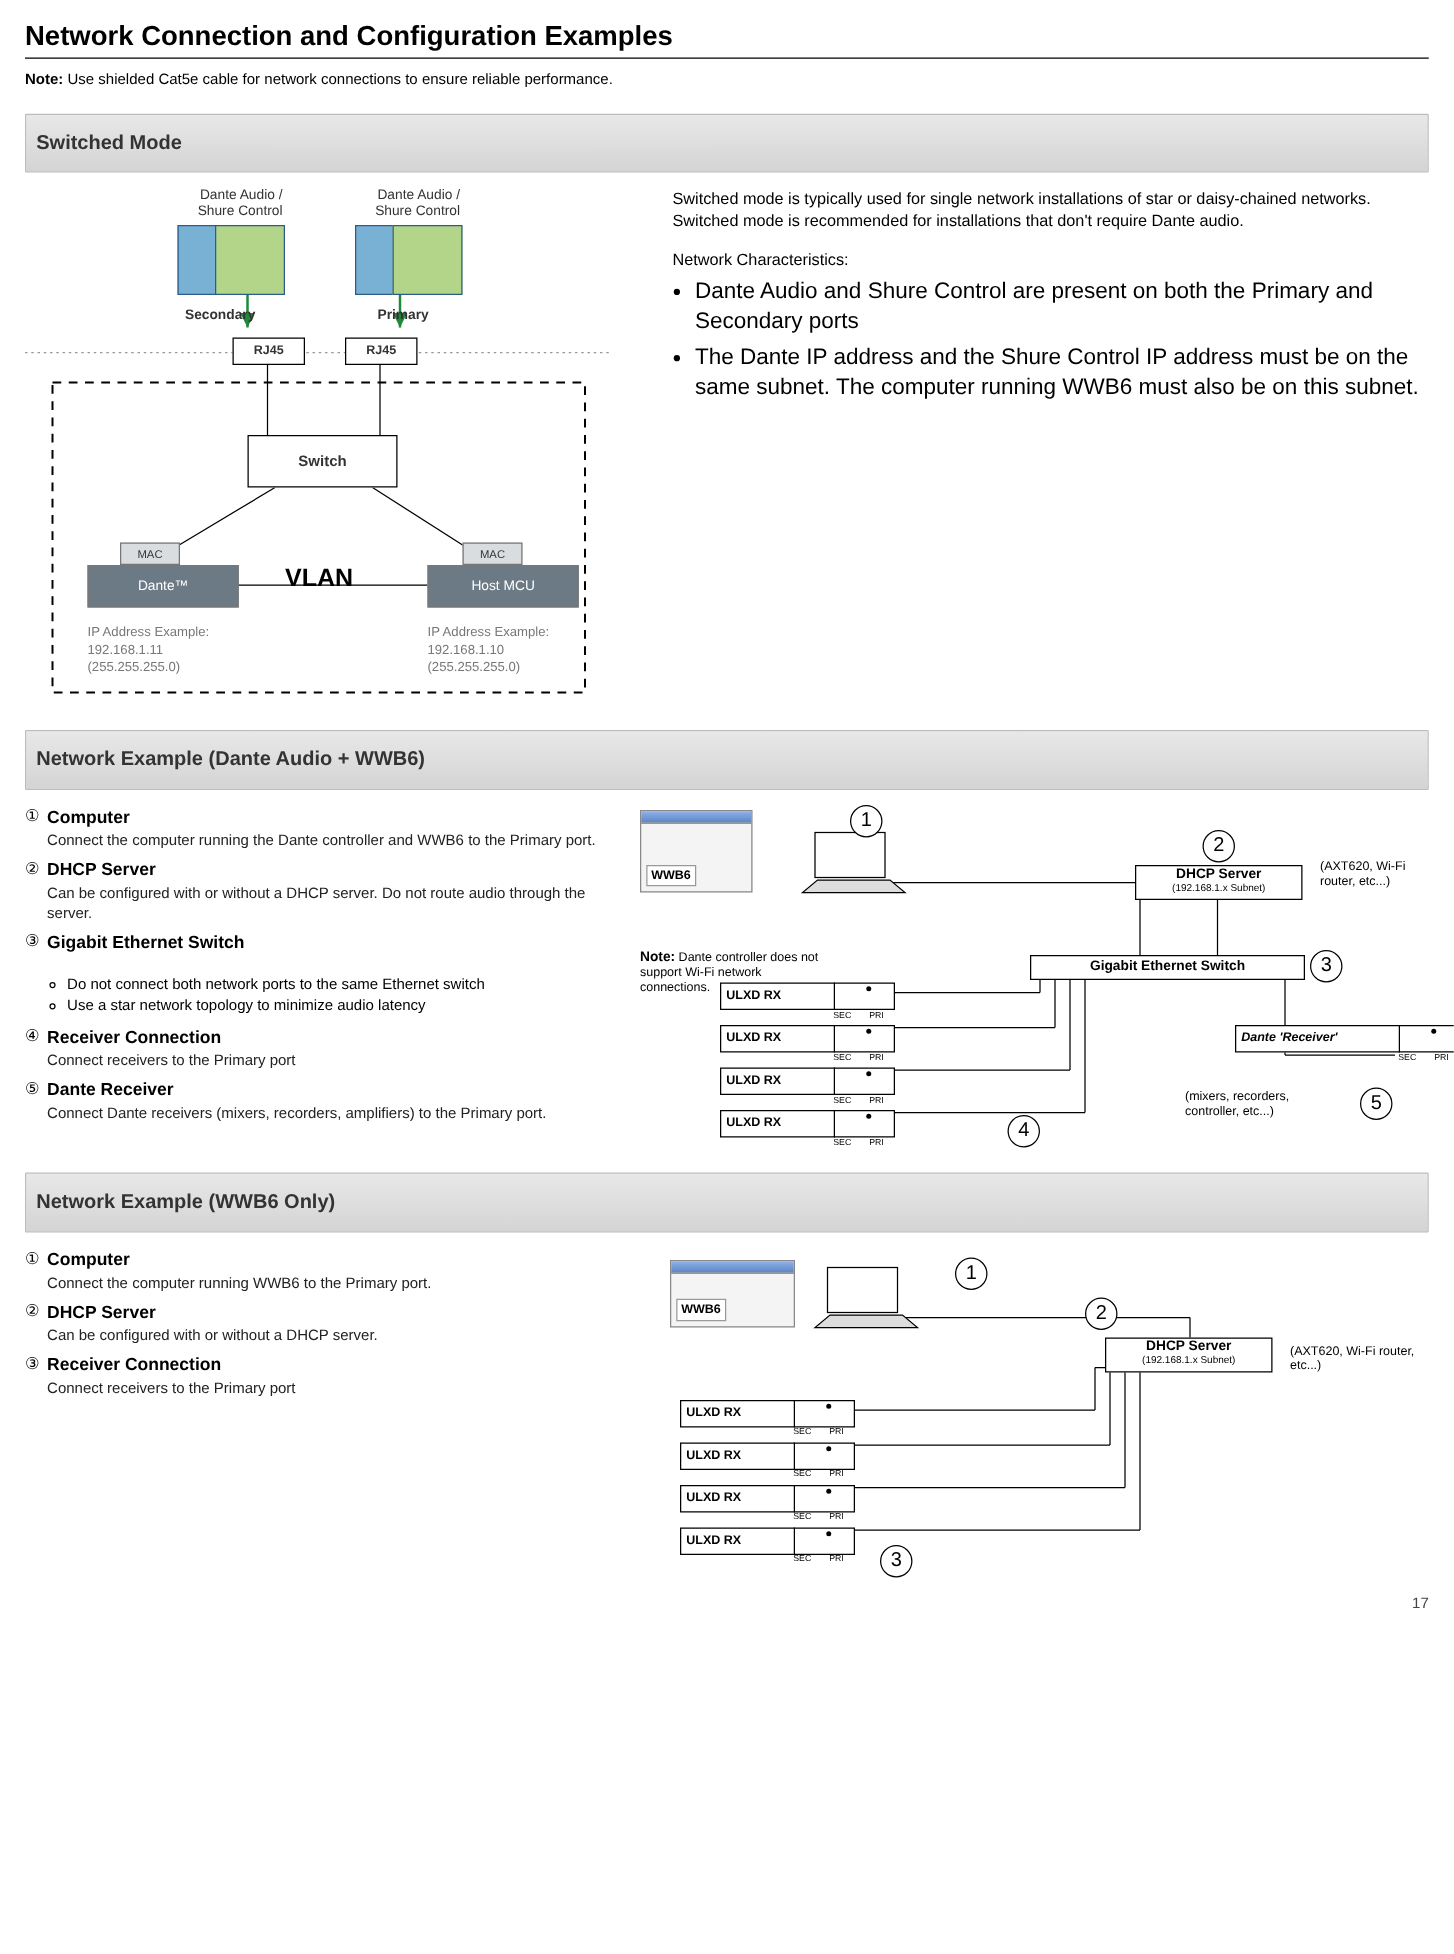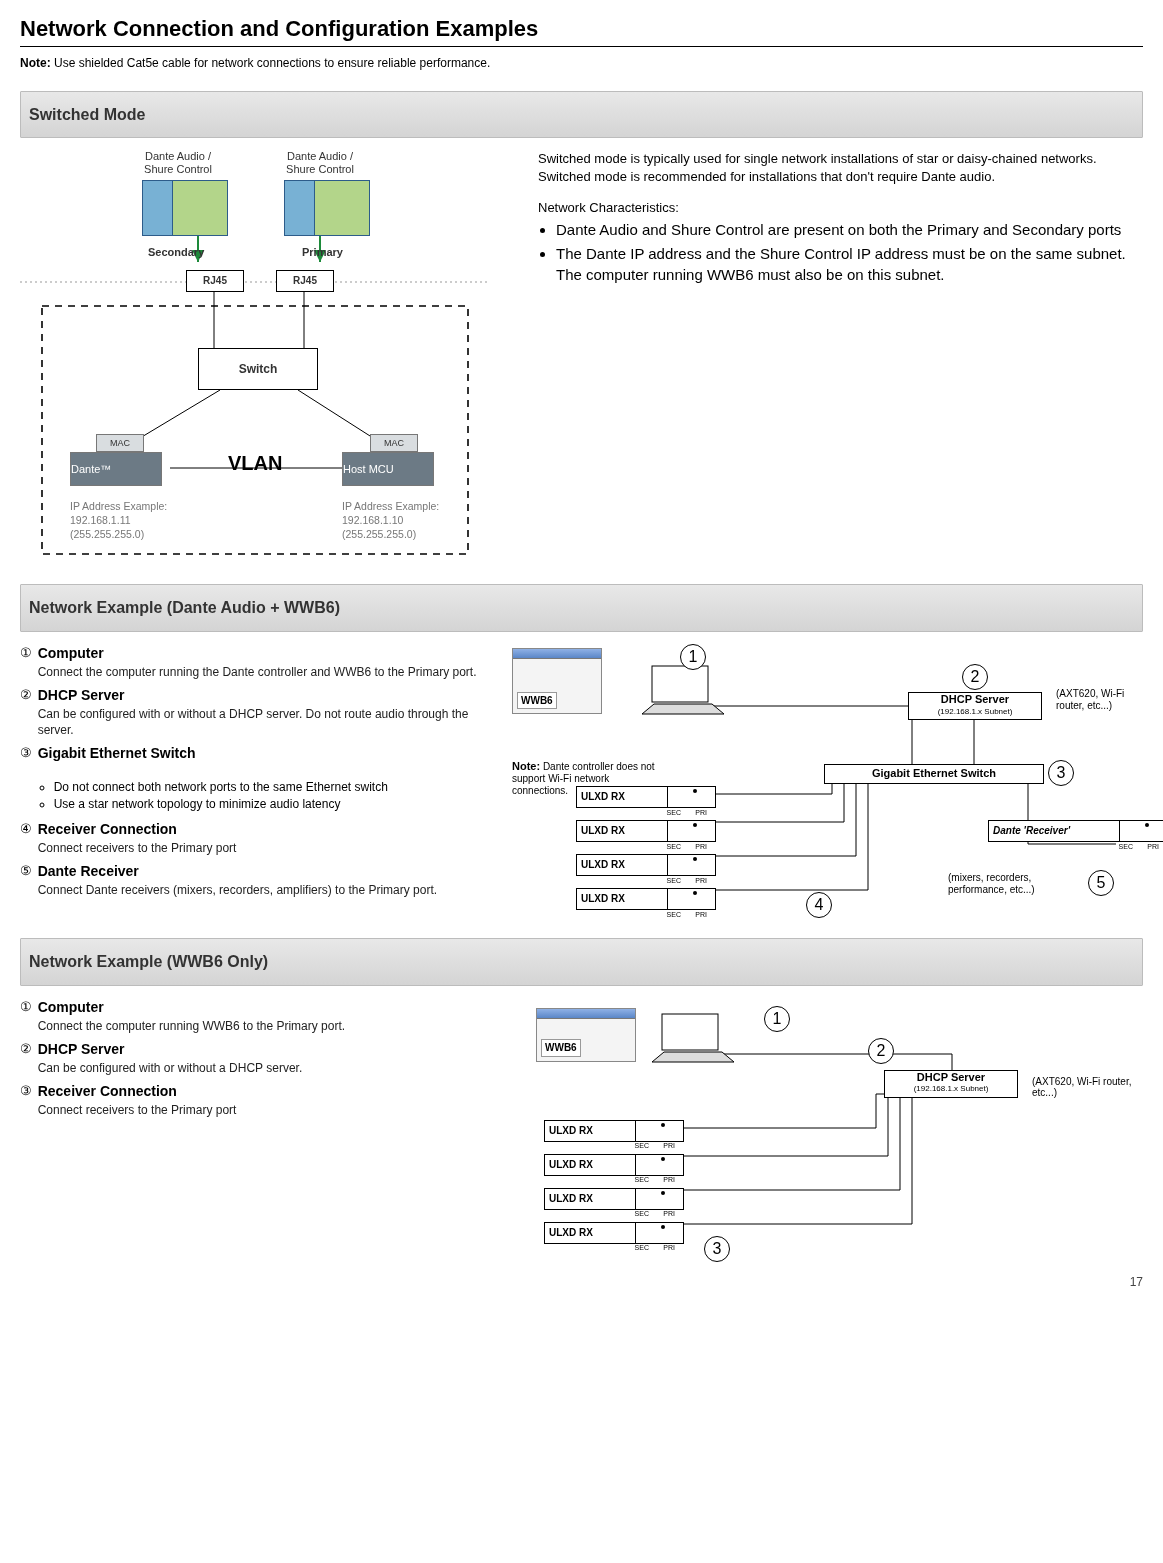--- a/index.html
+++ b/index.html
@@ -29,34 +29,34 @@
     padding: 12px 8px;
     font-size: 16px;
     font-weight: bold;
     color: #333;
     margin: 14px 0 12px 0;
   }
   .row { display: flex; gap: 28px; align-items: flex-start; }
   .col { flex: 1; }
   .chars-title { margin: 10px 0 4px 0; }
   ul.bullets { margin: 4px 0 0 0; padding-left: 18px; }
-  ul.bullets li { margin-bottom: 4px; font-size: 15px; }
+  ul.bullets li { margin-bottom: 4px; font-size: 18px; }
   .fig { position: relative; }
   .pagenum { text-align: right; font-size: 12px; color: #444; margin-top: 16px; }
 
   
   .sm-diag { position: relative; width: 470px; height: 420px; font-size: 11px; color:#333; }
   .sm-diag svg { position:absolute; top:0; left:0; }
-  .lab { position:absolute; text-align:center; font-size:11px; line-height:1.15; }
+  .lab { position:absolute; text-align:right; font-size:11px; line-height:1.15; }
   .topbox { position:absolute; width:56px; height:56px; border:1.5px solid #2d5c8a; }
   .topbox.blue { background:#78b1d4; }
   .topbox.grn  { background:#b3d58a; }
   .portbox { position:absolute; width:58px; height:22px; border:1px solid #000; background:#fff; text-align:center; font-size:10px; padding-top:3px; font-weight:bold; }
   .switchbox { position:absolute; width:120px; height:42px; border:1.5px solid #000; background:#fff; text-align:center; font-size:12px; padding-top:12px; font-weight:bold; }
-  .chipbox { position:absolute; width:92px; height:34px; border:1px solid #777; background:#6c7a85; color:#fff; font-size:11px; padding-top:9px; }
+  .chipbox { position:absolute; width:121px; height:34px; border:1px solid #777; background:#6c7a85; color:#fff; text-align:center; font-size:11px; padding-top:9px; }
   .macbox { position:absolute; width:48px; height:18px; border:1px solid #777; background:#d9dde0; color:#333; text-align:center; font-size:9px; padding-top:2px; }
   .ipex { position:absolute; font-size:10.5px; color:#777; line-height:1.3; }
   .vlan { position:absolute; font-size:20px; font-weight:bold; color:#000; }
 
   
   .calls { margin:0; padding:0; list-style:none; }
   .calls > li { display:flex; align-items:flex-start; gap:6px; margin-bottom:6px; }
   .calls .num { font-size:13px; flex:0 0 auto; padding-top:0; }
   .calls .body .t { font-weight:bold; font-size:14px; }
   .calls .body .d { font-size:12px; color:#222; margin-top:1px; }
@@ -278,21 +278,21 @@
           <span class="pri">PRI</span>
       </div>
 
       <div class="rx" style="left:480px; top:176px; width:180px">
         <span class="name" style="font-style:italic">Dante 'Receiver'</span>
           <div class="portline"></div>
           <div class="dot"></div>
         <span class="sec">SEC</span>
           <span class="pri">PRI</span>
       </div>
-      <div class="nxlbl" style="left:440px; top:228px; width:120px">(mixers, recorders, performance, etc...)</div>
+      <div class="nxlbl" style="left:440px; top:228px; width:120px">(mixers, recorders, controller, etc...)</div>
 
       <div class="circ" style="left:172px; top:0">1</div>
       <div class="circ" style="left:454px; top:20px">2</div>
       <div class="circ" style="left:540px; top:116px">3</div>
       <div class="circ" style="left:298px; top:248px">4</div>
       <div class="circ" style="left:580px; top:226px">5</div>
     </div>
   </div>
 </div>
 

